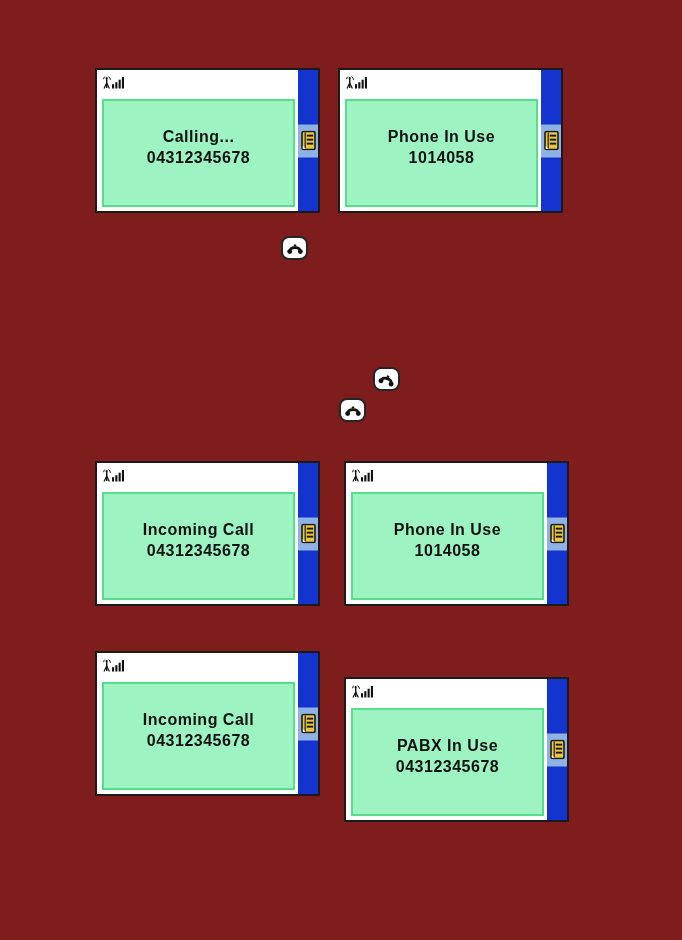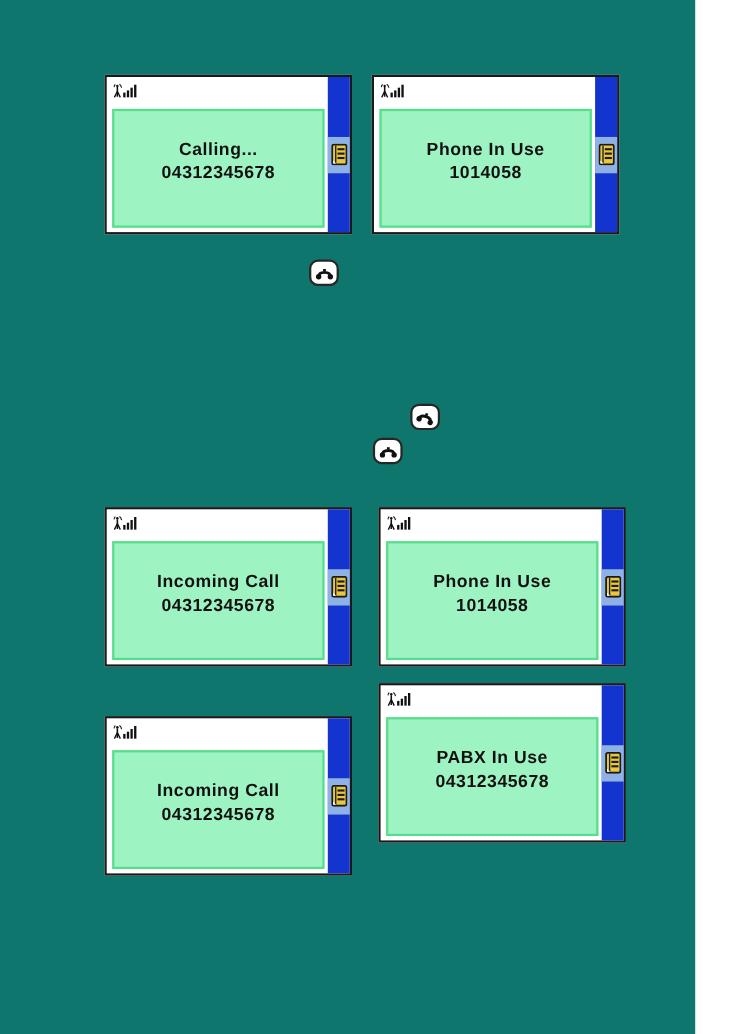--- a/index.html
+++ b/index.html
@@ -1,18 +1,18 @@
 <!DOCTYPE html>
 <html style="--screen-border: #1a1a1a; --lcd-green: #9DF3C2; --lcd-green-border: #57DE8C; --softkey-blue: #1334CE; --softkey-highlight: #8FB2E4; --directory-yellow: #E8C63E; --text: #111111;"><head>
 <meta charset="utf-8">
 <style>
   html,body { margin:0; padding:0; background:#ffffff; }
   body { font-family: "Liberation Sans", sans-serif; }
   #page {
-    position:relative; width:632px; height:940px; background:#0f766e;
+    position:relative; width:682px; height:940px; background:#7f1d1d;
     overflow:hidden;
   }
 
   
   .lcd {
     position:absolute; width:225px; height:145px; box-sizing:border-box;
     background:#fff; border:2px solid var(--screen-border,#1a1a1a);
   }
   .lcd .signal { position:absolute; left:6px; top:5px; width:22px; height:15px; }
   .lcd .softkey-bar {
@@ -37,21 +37,21 @@
     color:var(--text,#111111); font-weight:bold; font-size:16px;
     line-height:21px; letter-spacing:0.5px; white-space:nowrap;
   }
 
   
   .s1 { left:95px;  top:68px;  }
   .s2 { left:338px; top:68px;  }
   .s3 { left:95px;  top:461px; }
   .s4 { left:344px; top:461px; }
   .s5 { left:95px;  top:651px; }
-  .s6 { left:344px; top:621px; }
+  .s6 { left:344px; top:677px; }
 
   
   .phone-btn {
     position:absolute; width:27px; height:24px; box-sizing:border-box;
     border:2.5px solid #262626; border-radius:8px; background:#fff;
     display:flex; align-items:center; justify-content:center;
   }
   .b1 { left:281px; top:236px; }
   .b2 { left:373px; top:367px; }
   .b3 { left:339px; top:398px; }

